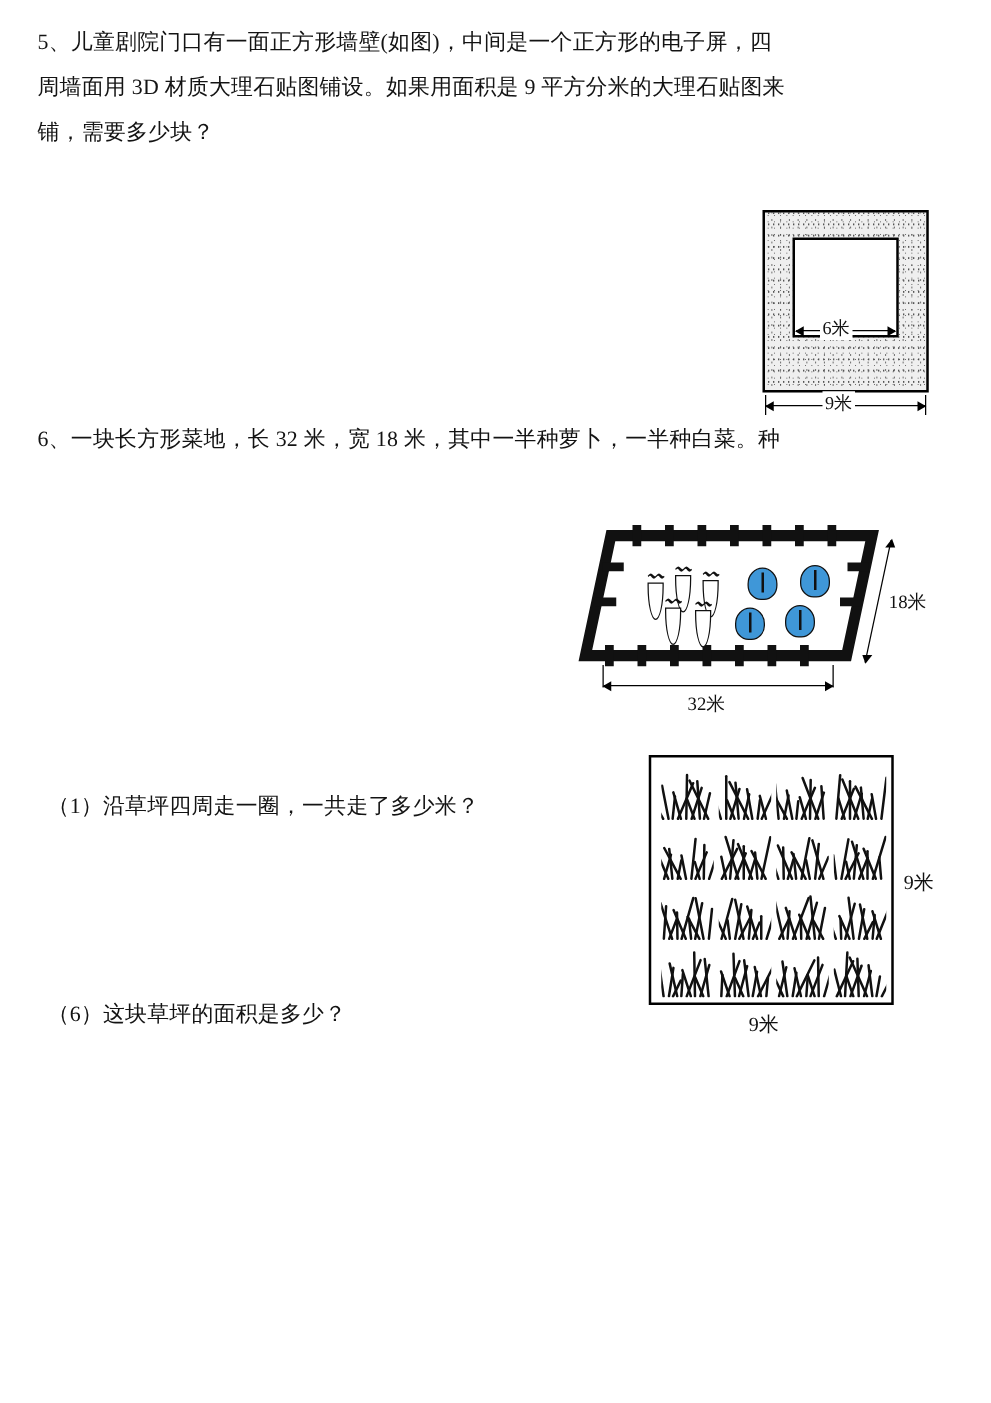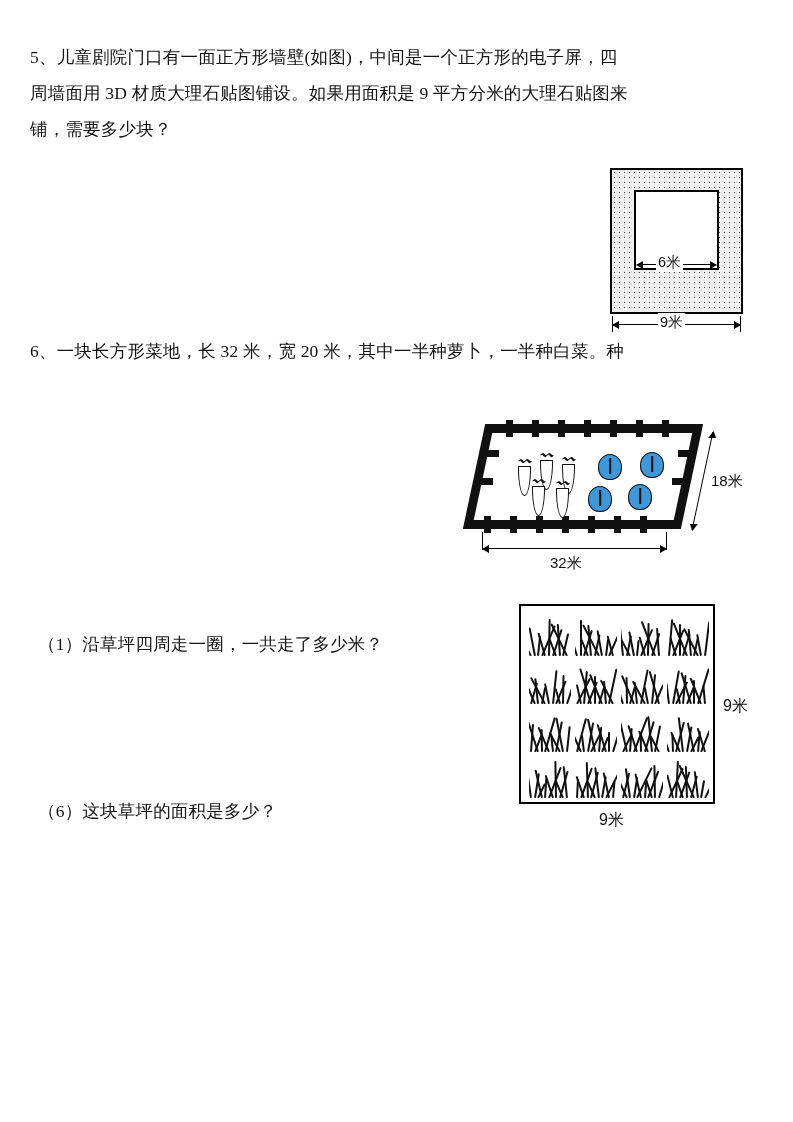--- a/index.html
+++ b/index.html
@@ -82,21 +82,21 @@
     left: -1px;
     border-right: 7px solid #000;
   }
   .dimline::after {
     right: -1px;
     border-left: 7px solid #000;
   }
   .dimlabel {
     position: absolute;
     font-size: 14.5px;
-    font-family: Liberation Sans, sans-serif;
+    font-family: Liberation Serif, serif;
     background: #fff;
     padding: 0 2px;
     white-space: nowrap;
   }
   .fig5 .d6 { left: 27px; top: 96px; width: 79px; }
   .fig5 .lbl6 { left: 46px; top: 85px; }
   .fig5 .d9 { left: 3px; top: 156px; width: 127px; }
   .fig5 .lbl9 { left: 48px; top: 145px; }
   .fig5 .tick-l {
     position: absolute; left: 2px; top: 148px; width: 0; height: 16px;
@@ -227,39 +227,39 @@
   .fig7 .lbl9r { left: 202px; top: 92px; font-size: 16px; }
   .fig7 .lbl9b { left: 78px; top: 206px; font-size: 16px; }
 
   .q7a, .q7b, .q7c { color: #131313; }
 </style>
 </head>
 <body>
 
 <div class="page">
 
-  <div class="qblock" style="left:30px; top:40px; width:730px;">
+  <div class="qblock" style="left:30px; top:16px; width:730px;">
     <div class="qline">5、儿童剧院门口有一面正方形墙壁(如图)，中间是一个正方形的电子屏，四</div>
     <div class="qline">周墙面用 3D 材质大理石贴图铺设。如果用面积是 9 平方分米的大理石贴图来</div>
     <div class="qline">铺，需要多少块？</div>
   </div>
 
   <div class="fig5">
     <div class="wall"></div>
     <div class="screen"></div>
     <div class="dimline d6"></div>
     <div class="dimlabel lbl6">6米</div>
     <div class="tick-l"></div>
     <div class="tick-r"></div>
     <div class="dimline d9"></div>
     <div class="dimlabel lbl9">9米</div>
   </div>
 
   <div class="qblock" style="left:30px; top:334px; width:730px;">
-    <div class="qline">6、一块长方形菜地，长 32 米，宽 20 米，其中一半种萝卜，一半种白菜。种</div>
+    <div class="qline">6、一块长方形菜地，长 32 米，宽 18 米，其中一半种萝卜，一半种白菜。种</div>
   </div>
 
   <div class="fig6">
     <div class="plot"></div>
 
     <div class="fence-h" style="left:36px; top:0px;"></div>
     <div class="fence-h" style="left:62px; top:0px;"></div>
     <div class="fence-h" style="left:88px; top:0px;"></div>
     <div class="fence-h" style="left:114px; top:0px;"></div>
     <div class="fence-h" style="left:140px; top:0px;"></div>

